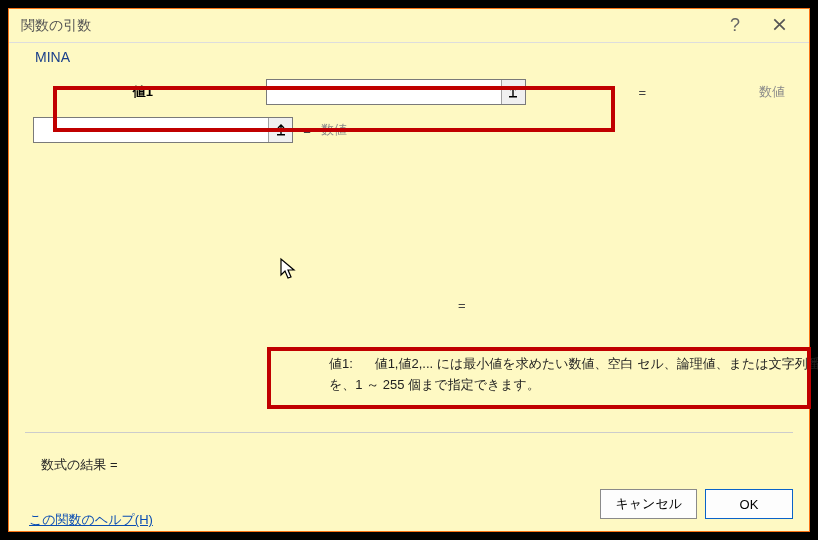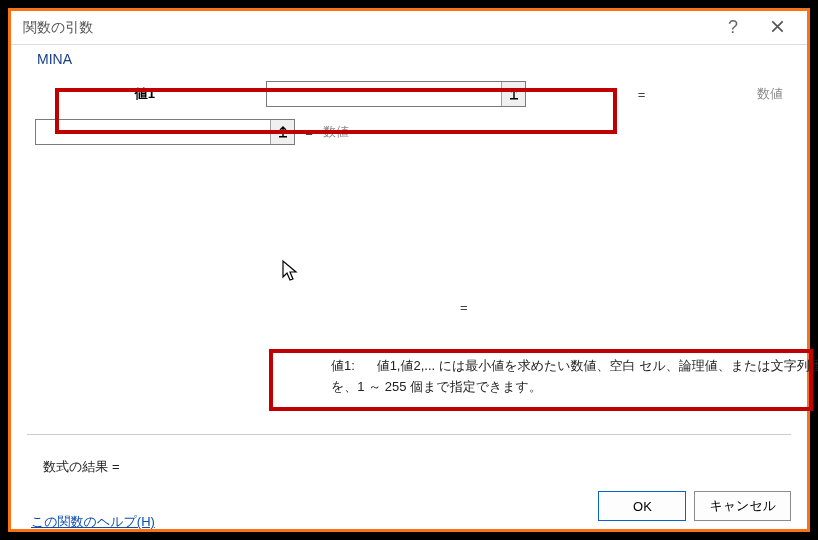--- a/index.html
+++ b/index.html
@@ -12,22 +12,22 @@
     color: #000;
     width: 818px;
     height: 540px;
     overflow: hidden;
     position: relative;
   }
   .dialog {
     position: absolute;
     left: 8px; top: 8px;
     width: 802px; height: 524px;
-    background: #ffffff;
-    border: 3px solid #f97316;
+    background: #fef9c3;
+    border: 1px solid #f97316;
   }
   .titlebar {
     height: 34px;
     display: flex;
     align-items: center;
     padding: 0 8px 0 12px;
     color: #555;
     border-bottom: 1px solid #ddd;
   }
   .titlebar .title { flex: 1; font-size: 14px; }
@@ -227,25 +227,25 @@
     <span>値1,値2,... には最小値を求めたい数値、空白 セル、論理値、または文字列番号を、1 ～ 255 個まで指定できます。</span>
   </div>
 
   <div class="divider"></div>
 
   <div class="result">数式の結果 =</div>
 
   <a class="helplink">この関数のヘルプ(H)</a>
 
   <div class="btnrow">
+    <div class="btn">
+      <span>キャンセル</span>
+    </div>
     <div class="btn ok">
       <span>OK</span>
-    </div>
-    <div class="btn">
-      <span>キャンセル</span>
     </div>
   </div>
 
   <div class="redbox r1"></div>
   <div class="redbox r2"></div>
 
   <div class="cursor">
     <svg viewBox="0 0 20 24">
       <path d="M2 2 L2 18 L6 14 L9 21 L12 20 L9 13 L15 13 Z" fill="#fff" stroke="#000" stroke-width="1.2"></path>
     </svg>

